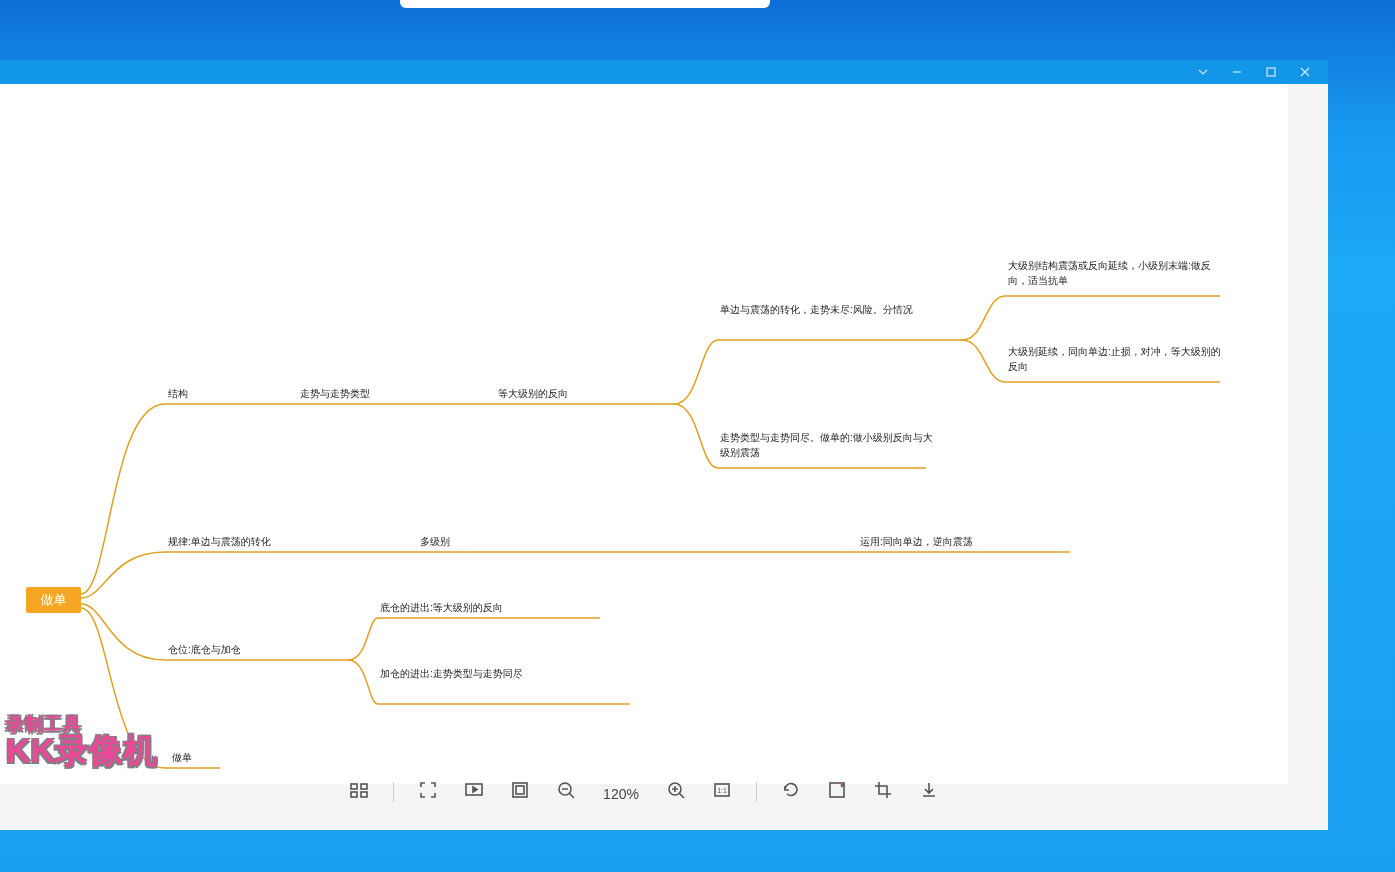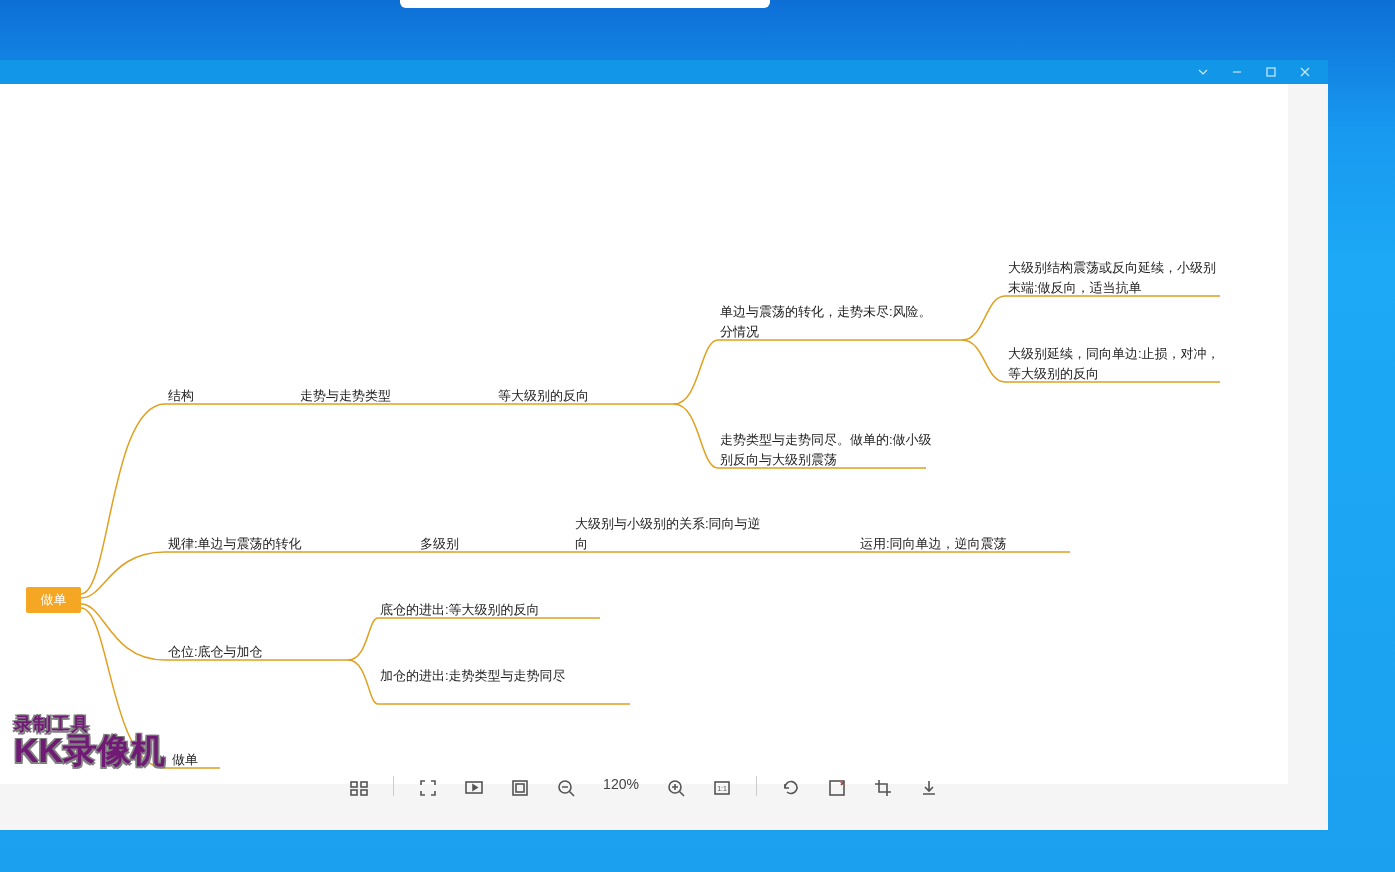--- a/index.html
+++ b/index.html
@@ -27,39 +27,39 @@
     position: absolute; top: 24px; left: 0; width: 1288px; height: 700px;
     background: #fff;
   }
 
   .root {
     position: absolute; top: 503px; left: 26px; width: 55px; height: 26px;
     background: #f5a623; color: #fff; font-size: 13px; display: flex;
     align-items: center; justify-content: center; border-radius: 2px;
   }
 
-  .node { position: absolute; font-size: 13px; color: #222; line-height: 1.5; }
+  .node { position: absolute; font-size: 10px; color: #222; line-height: 1.5; }
   .node.two { width: 220px; }
 
   svg.wires { position: absolute; top: 0; left: 0; width: 1288px; height: 700px; }
   svg.wires path { fill: none; stroke: #e0a020; stroke-width: 1.5; }
 
   .toolbar {
-    position: absolute; bottom: 14px; left: 0; right: 40px; height: 40px;
-    display: flex; justify-content: center; align-items: flex-start; gap: 22px;
+    position: absolute; bottom: 28px; left: 0; right: 40px; height: 40px;
+    display: flex; justify-content: center; align-items: flex-end; gap: 22px;
   }
   .tool { width: 24px; height: 24px; display: flex; align-items: center; justify-content: center; cursor: pointer; }
   .tool svg { stroke: #555; stroke-width: 1.6; fill: none; }
   .sep { width: 1px; height: 20px; background: #ccc; }
   .zoom-pct { font-size: 14px; color: #444; min-width: 42px; text-align: center; }
 
   .watermark {
-    position: absolute; bottom: 105px; left: 6px; color: #701a75; font-weight: 900;
+    position: absolute; bottom: 105px; left: 6px; color: #ec4899; font-weight: 900;
     text-shadow: -1.5px -1.5px 0 #808080, 1.5px -1.5px 0 #808080, -1.5px 1.5px 0 #808080, 1.5px 1.5px 0 #808080;
-    line-height: 1; pointer-events: none; margin-left: 8px;
+    line-height: 1; pointer-events: none;
   }
   .watermark .l1 { font-size: 18px; letter-spacing: 1px; }
   .watermark .l2 { font-size: 34px; letter-spacing: 0; }
 </style>
 </head>
 <body>
 
 <div class="top-bar-input"></div>
 
 <div class="window">
@@ -119,21 +119,20 @@
     <div class="node" style="top:302px;left:168px">结构</div>
     <div class="node" style="top:302px;left:300px">走势与走势类型</div>
     <div class="node" style="top:302px;left:498px">等大级别的反向</div>
     <div class="node two" style="top:218px;left:720px">单边与震荡的转化，走势未尽:风险。分情况</div>
     <div class="node two" style="top:346px;left:720px">走势类型与走势同尽。做单的:做小级别反向与大级别震荡</div>
     <div class="node two" style="top:174px;left:1008px">大级别结构震荡或反向延续，小级别末端:做反向，适当抗单</div>
     <div class="node two" style="top:260px;left:1008px">大级别延续，同向单边:止损，对冲，等大级别的反向</div>
 
     <div class="node" style="top:450px;left:168px">规律:单边与震荡的转化</div>
     <div class="node" style="top:450px;left:420px">多级别</div>
-    <div class="node two" style="top:430px;left:575px;width:190px">大级别与小级别的关系:同向与逆向</div>
     <div class="node" style="top:450px;left:860px">运用:同向单边，逆向震荡</div>
 
     <div class="node" style="top:558px;left:168px">仓位:底仓与加仓</div>
     <div class="node" style="top:516px;left:380px">底仓的进出:等大级别的反向</div>
     <div class="node two" style="top:582px;left:380px">加仓的进出:走势类型与走势同尽</div>
 
     <div class="node" style="top:666px;left:172px">做单</div>
   </div>
 
   <div class="toolbar">

